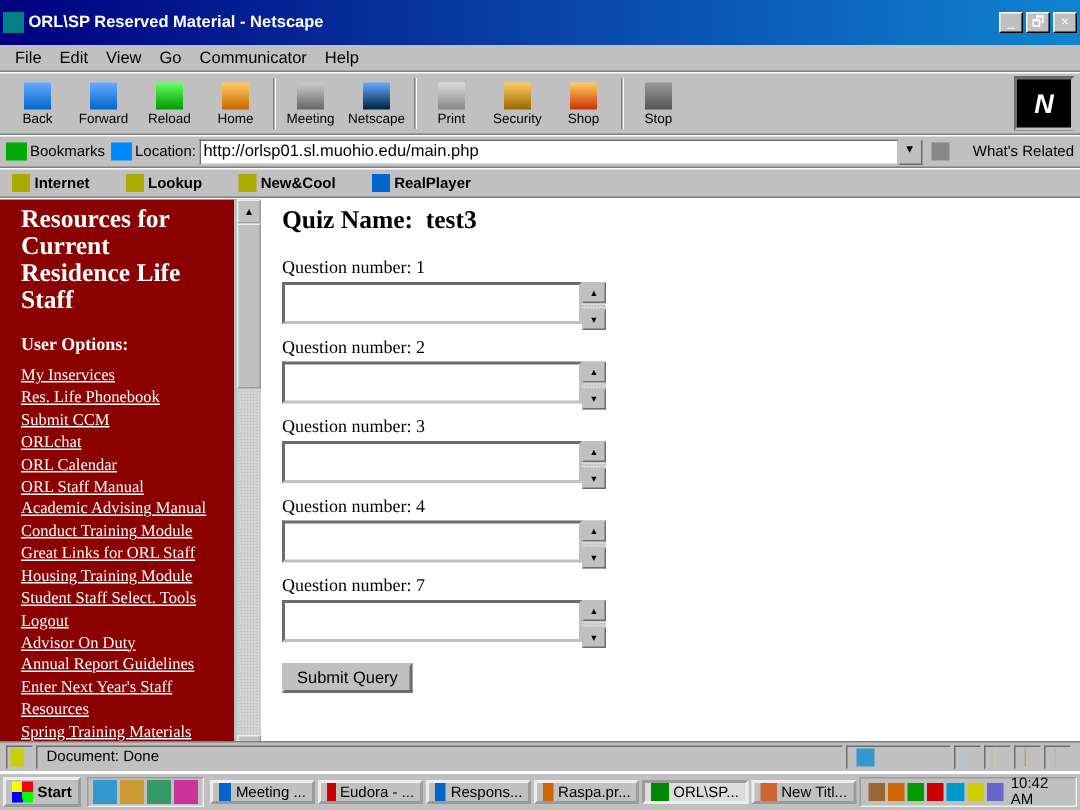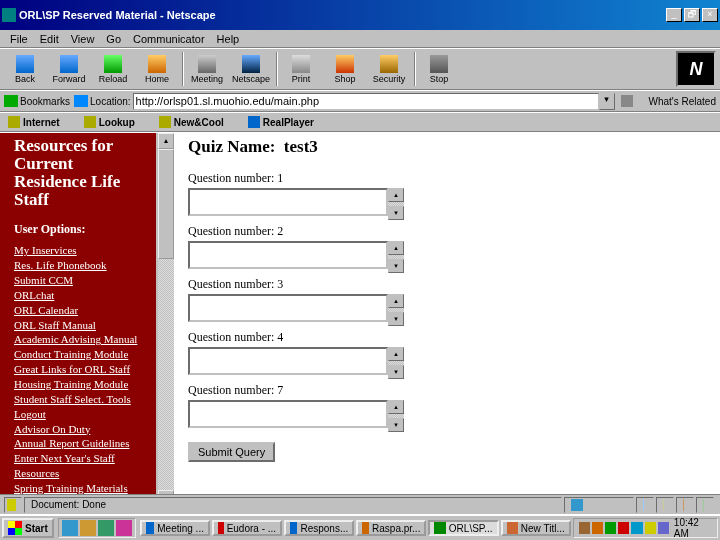--- a/index.html
+++ b/index.html
@@ -127,26 +127,26 @@
   <div class="tbtn">
       <div class="ticon" style="background:linear-gradient(#6af,#024)"></div>
       <span>Netscape</span>
     </div>
   <div class="tsep"></div>
   <div class="tbtn">
       <div class="ticon" style="background:linear-gradient(#ddd,#888)"></div>
       <span>Print</span>
     </div>
   <div class="tbtn">
+      <div class="ticon" style="background:linear-gradient(#fc6,#960)"></div>
+      <span>Security</span>
+    </div>
+  <div class="tbtn">
       <div class="ticon" style="background:linear-gradient(#fc6,#c30)"></div>
       <span>Shop</span>
-    </div>
-  <div class="tbtn">
-      <div class="ticon" style="background:linear-gradient(#fc6,#960)"></div>
-      <span>Security</span>
     </div>
   <div class="tsep"></div>
   <div class="tbtn">
       <div class="ticon" style="background:linear-gradient(#999,#555)"></div>
       <span>Stop</span>
     </div>
   <div class="nslogo">N</div>
 </div>
 
 <div class="locbar">

